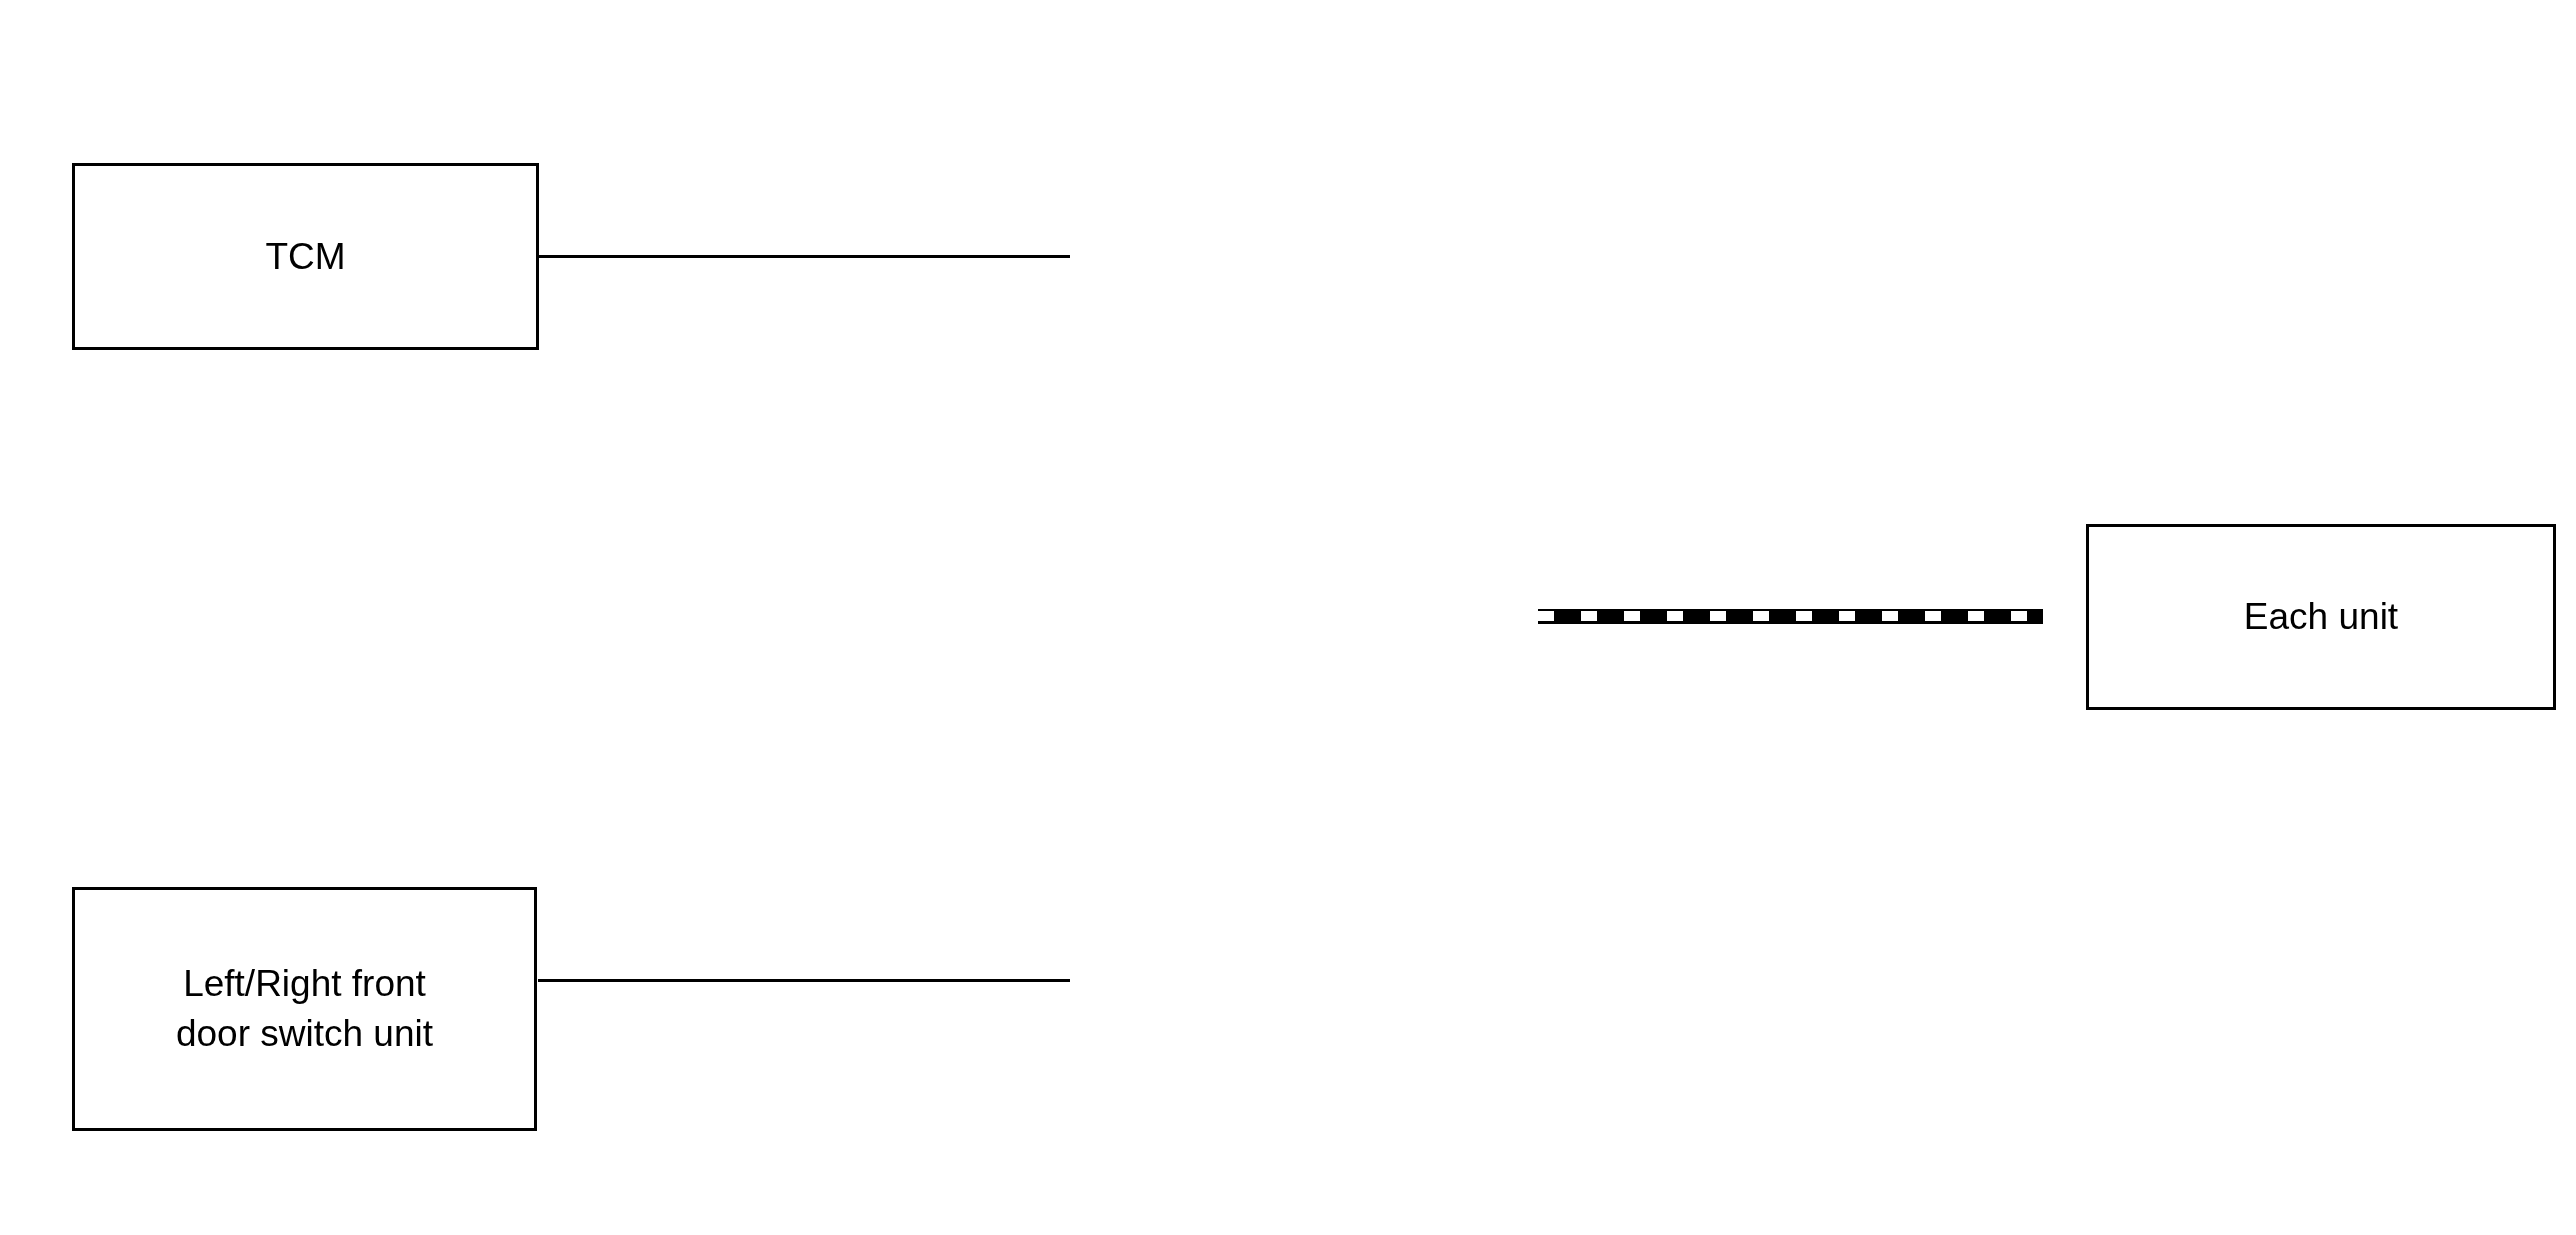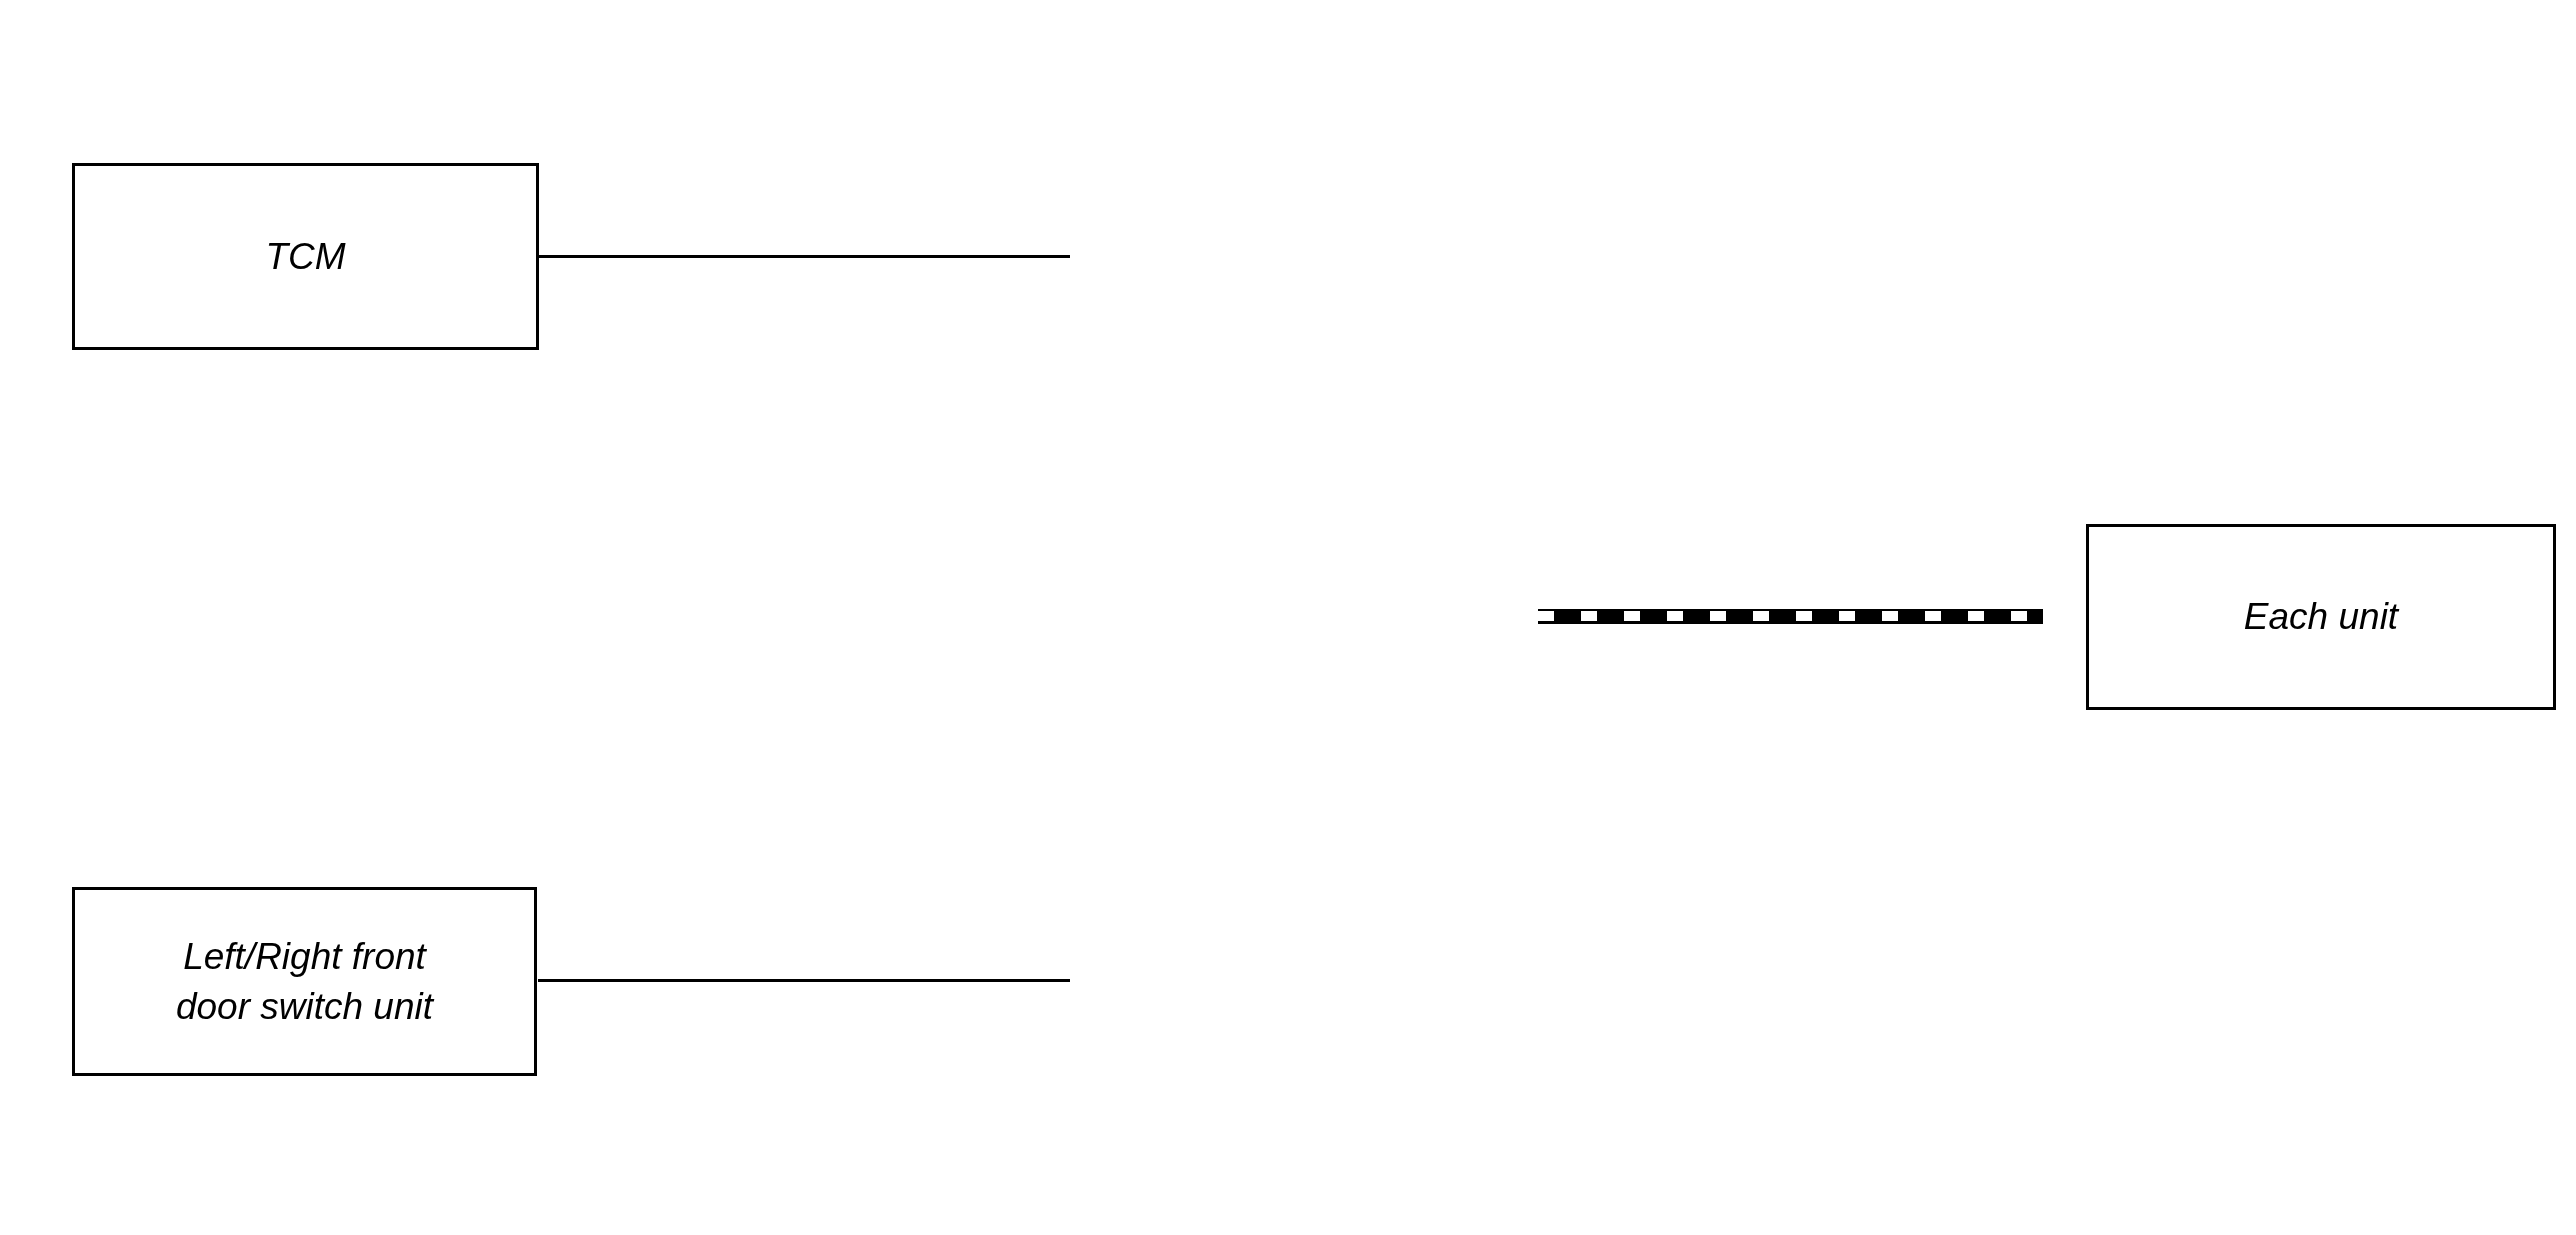--- a/index.html
+++ b/index.html
@@ -9,38 +9,37 @@
     height: 1236px;
     background: #ffffff;
     font-family: "Liberation Sans", sans-serif;
   }
   #canvas {
     position: relative;
     width: 2576px;
     height: 1236px;
     background: #ffffff;
     overflow: hidden;
-    font-style: italic;
   }
   .node {
     position: absolute;
     box-sizing: border-box;
     border: 3.2px solid #000000;
     background: #ffffff;
     display: flex;
     align-items: center;
     justify-content: center;
     text-align: center;
     color: #000000;
     font-size: 37px;
     line-height: 1.35;
   }
   .node .label { display: block; }
   .node-tcm       { left: 72px;  top: 163px;  width: 467px; height: 187px; }
-  .node-door      { left: 72px;  top: 887px; width: 465px; height: 189px; }
+  .node-door      { left: 72px;  top: 887px; width: 465px; height: 244px; }
   .node-eis       { left: 1069px; top: 91px;  width: 469px; height: 1056px; }
   .node-each-unit { left: 2043px; top: 524px;  width: 470px; height: 186px; margin-left: 43px; }
 
   .wire {
     position: absolute;
     height: 3.2px;
     background: #000000;
   }
   .wire-tcm  { left: 539px; top: 255px;  width: 531px; }
   .wire-door { left: 538px; top: 979px; width: 532px; }

